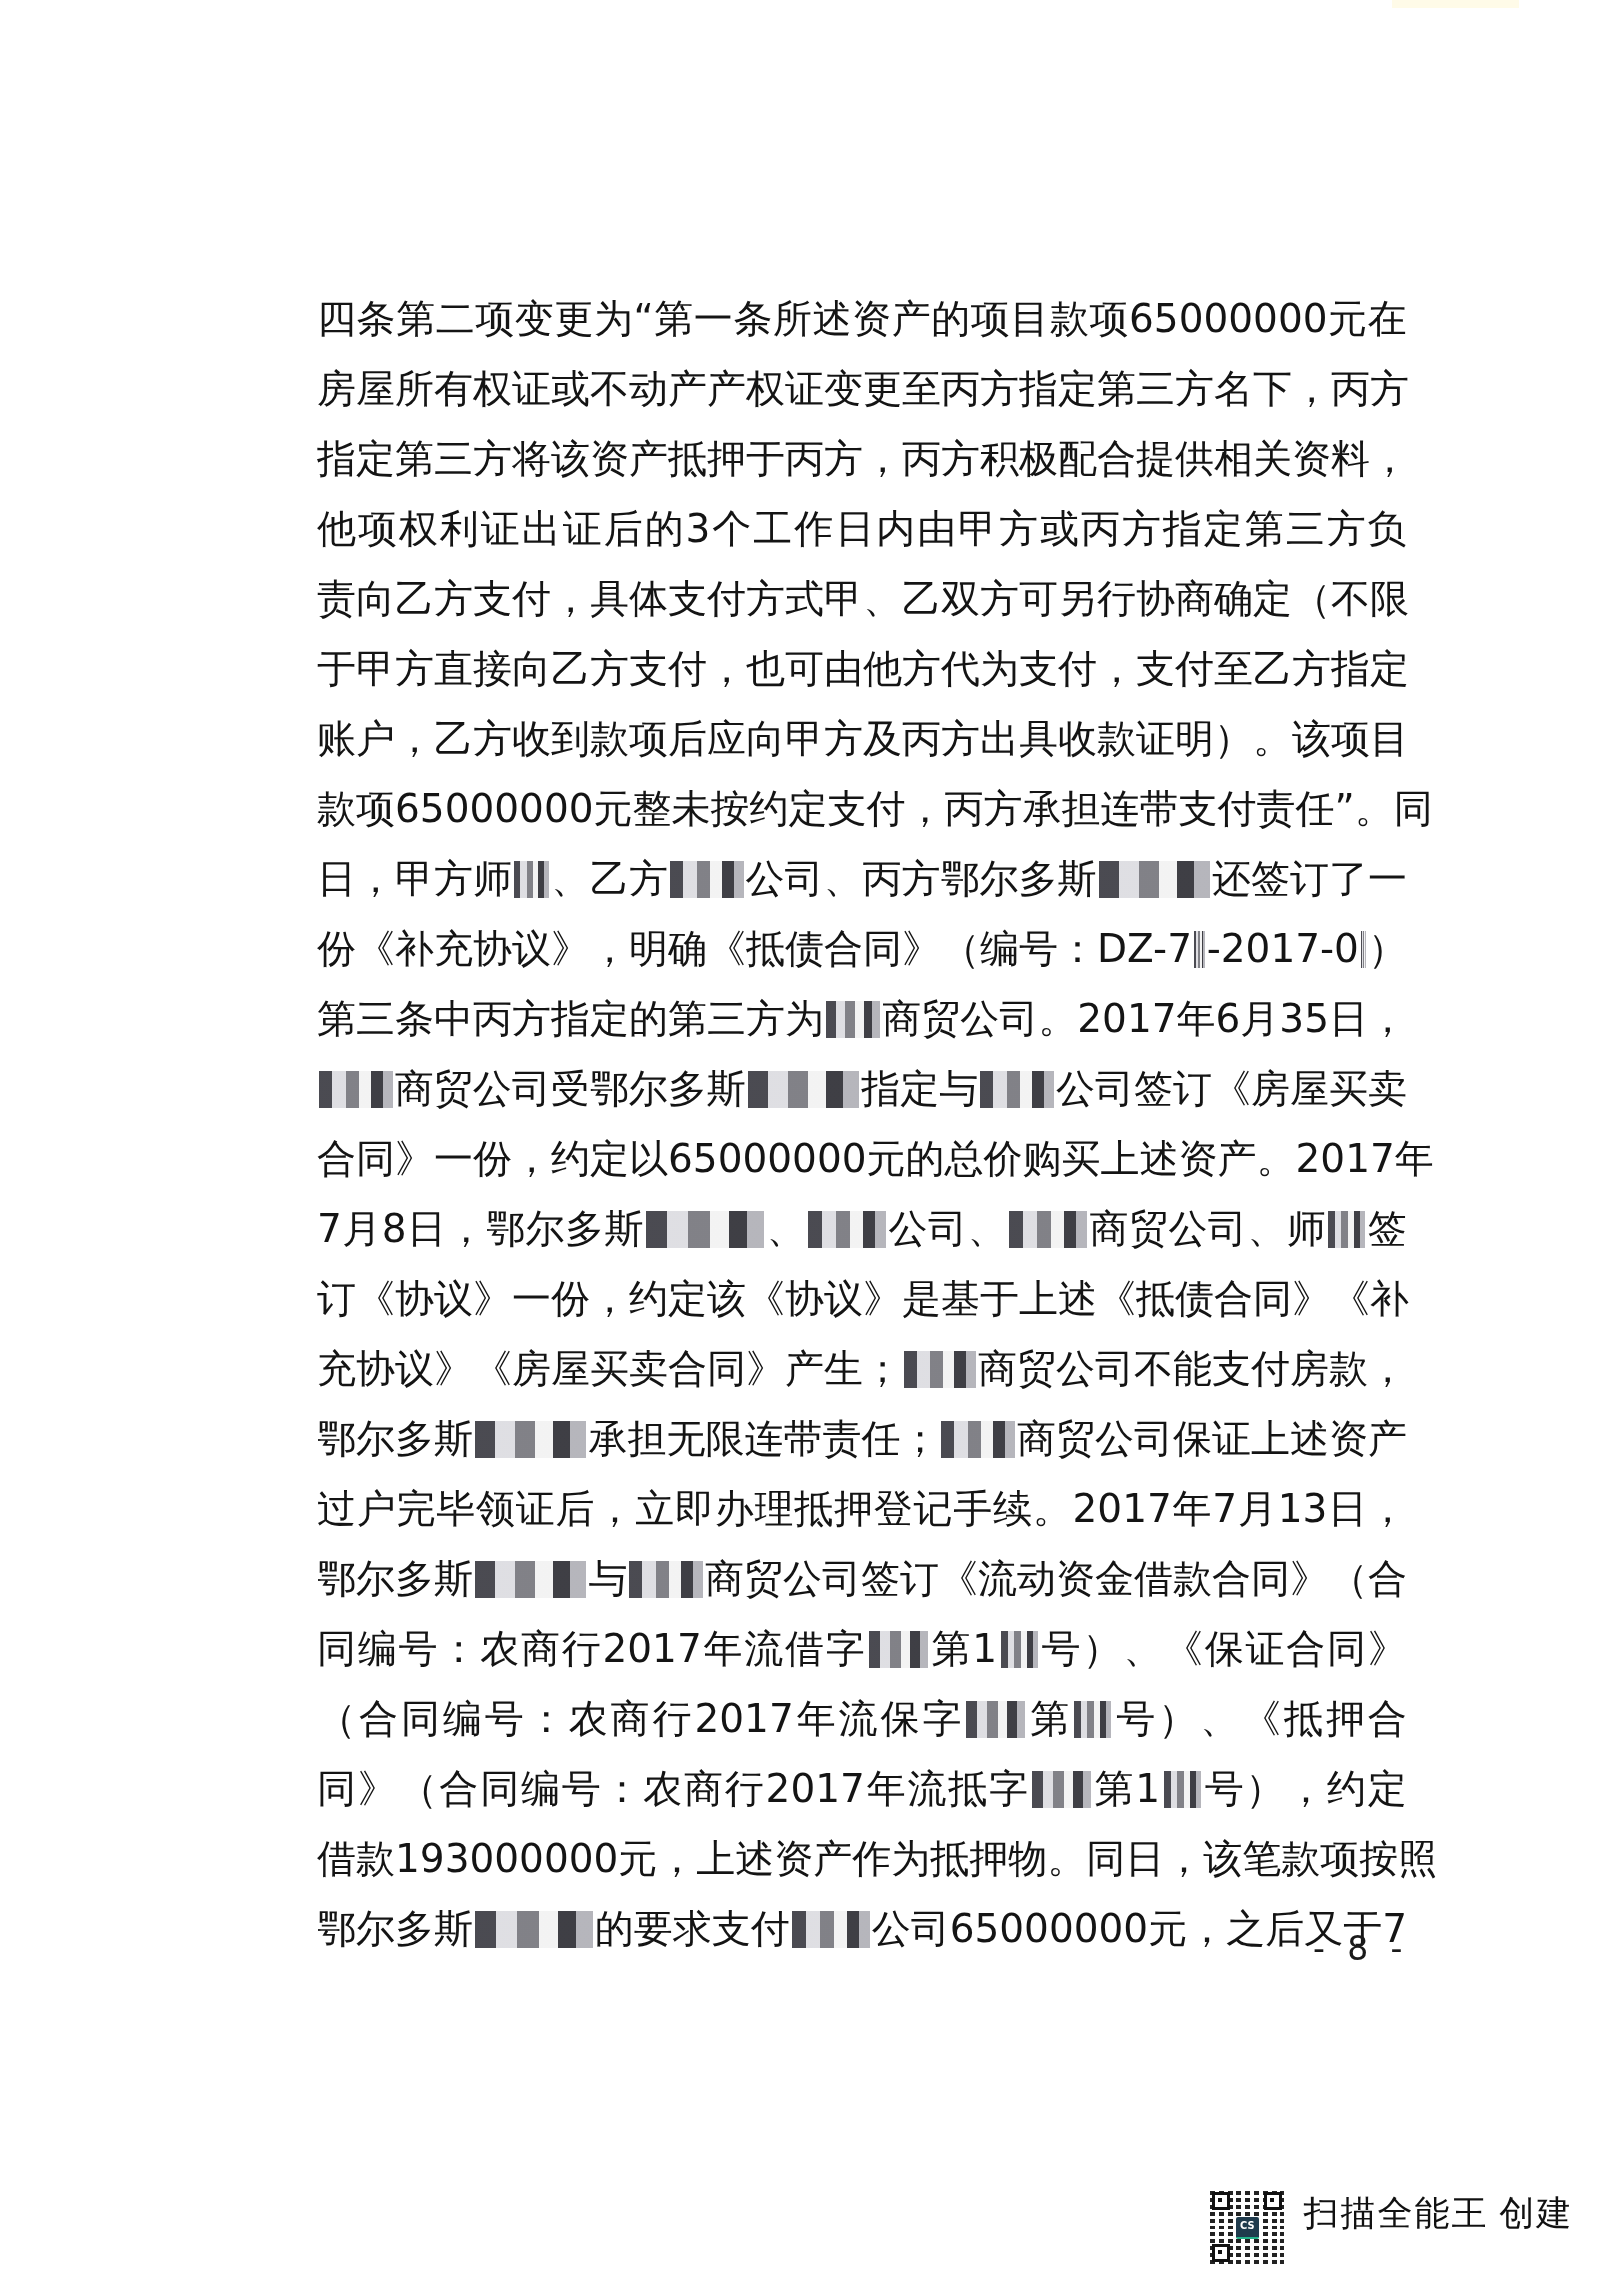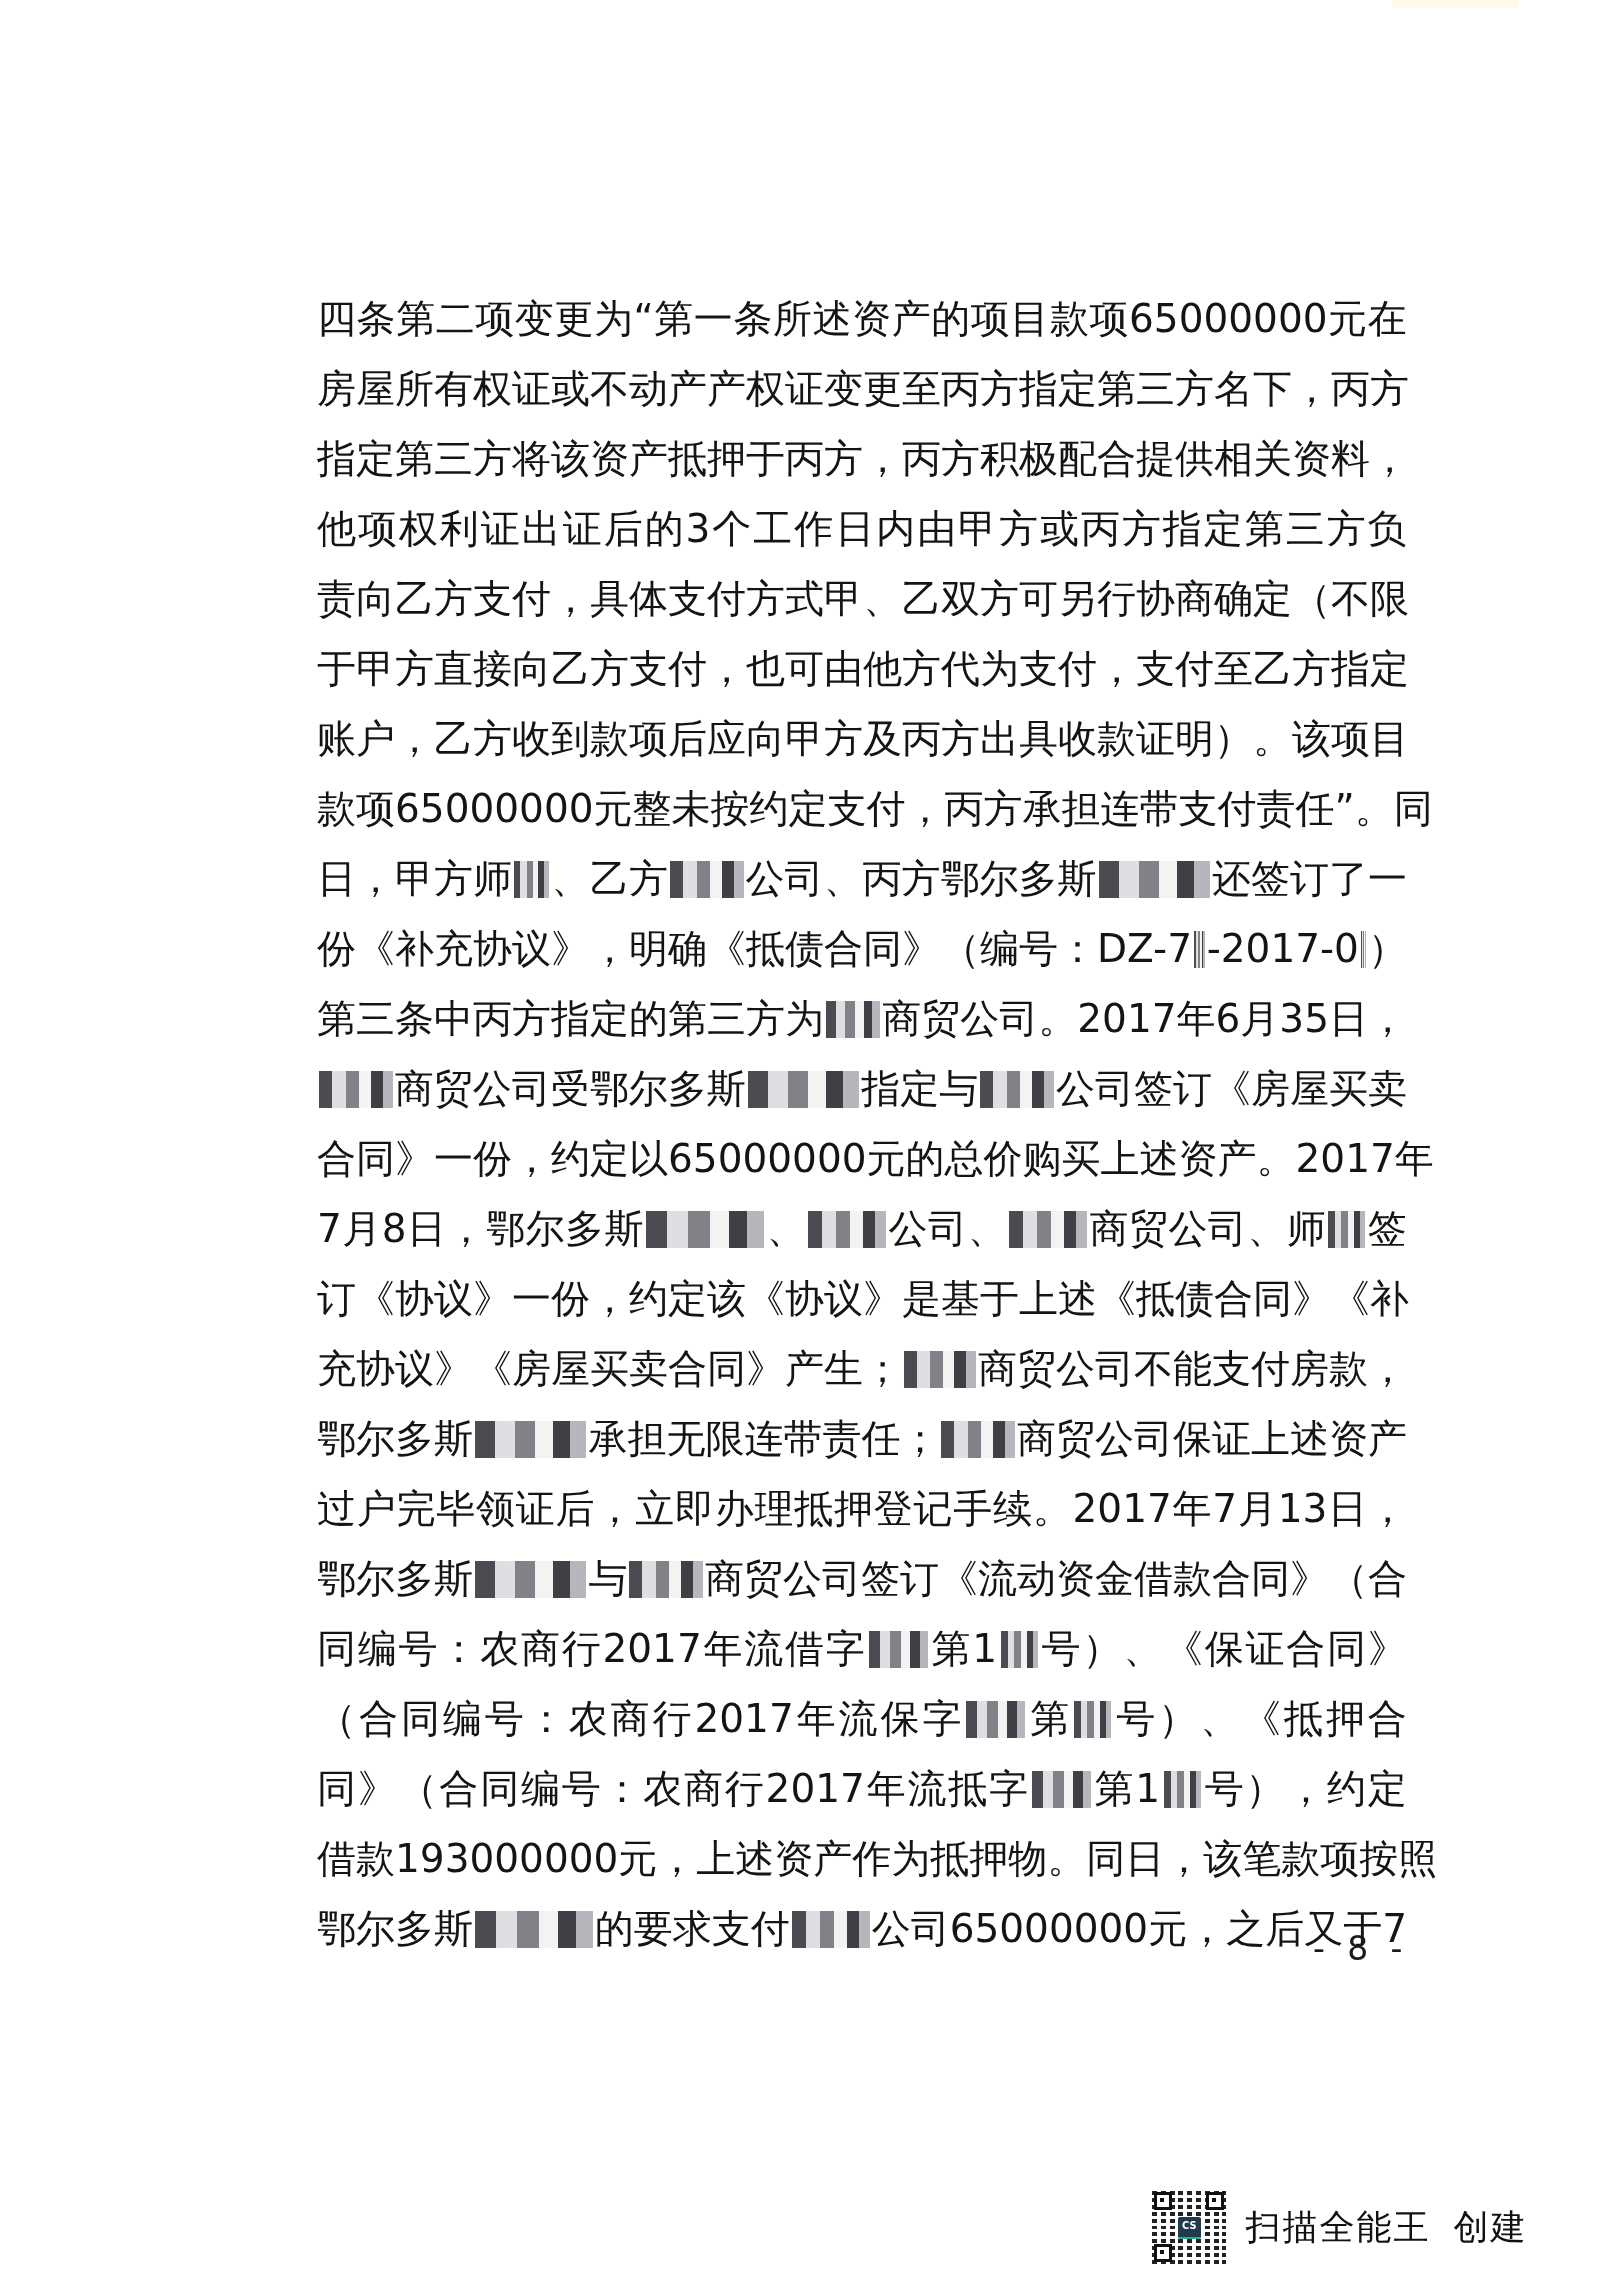--- a/index.html
+++ b/index.html
@@ -63,24 +63,23 @@
   .page-number {
     position: absolute;
     left: 1313px;
     top: 1929px;
     font-size: 33px;
     color: #1a1a1a;
     letter-spacing: 5.9px;
   }
   .watermark {
     position: absolute;
-    left: 1152px;
+    left: 1210px;
     top: 2190px;
     display: flex;
-    align-items: center;
     gap: 19.6px;
   }
   .qr {
     width: 74px; height: 74px;
     position: relative;
     background:
       repeating-linear-gradient(0deg, #222 0 3.9px, #fff 3.9px 6.9px),
       #fff;
     background-blend-mode: normal;
     overflow: hidden;
@@ -116,21 +115,21 @@
     font-weight: bold;
     line-height: 17.6px;
     text-align: center;
     border-bottom: 2.9px solid #22b28a;
     border-radius: 2px;
     font-family: "DejaVu Sans", sans-serif;
   }
   .watermark-text {
     font-size: 35px;
     color: #111;
-    font-family: Liberation Mono, monospace;
+    font-family: Liberation Serif, serif;
     letter-spacing: 2px;
   }
 </style>
 </head>
 <body>
 
 <div class="page">
   <div class="top-tint"></div>
 
   <div class="body-text" id="body-text">

